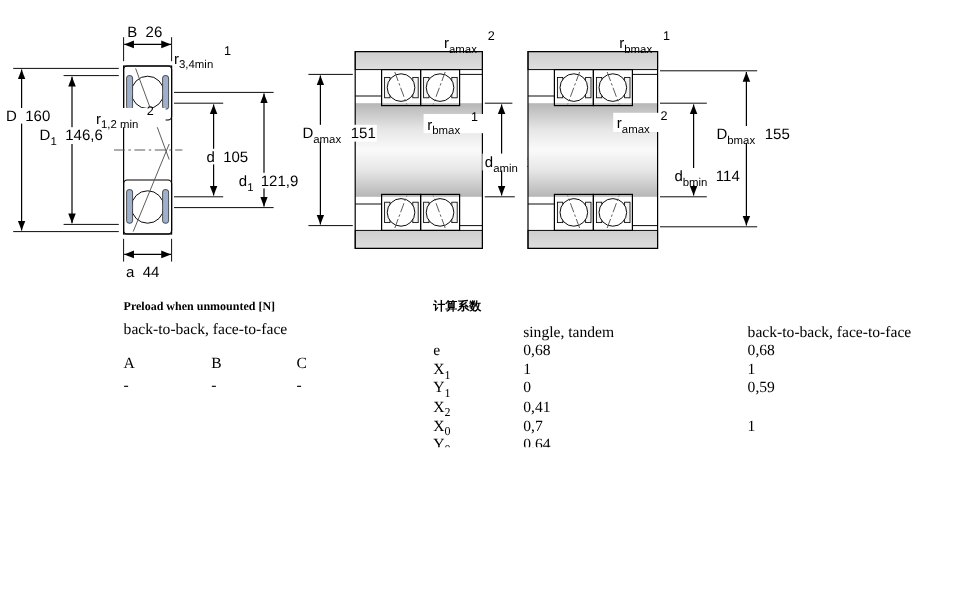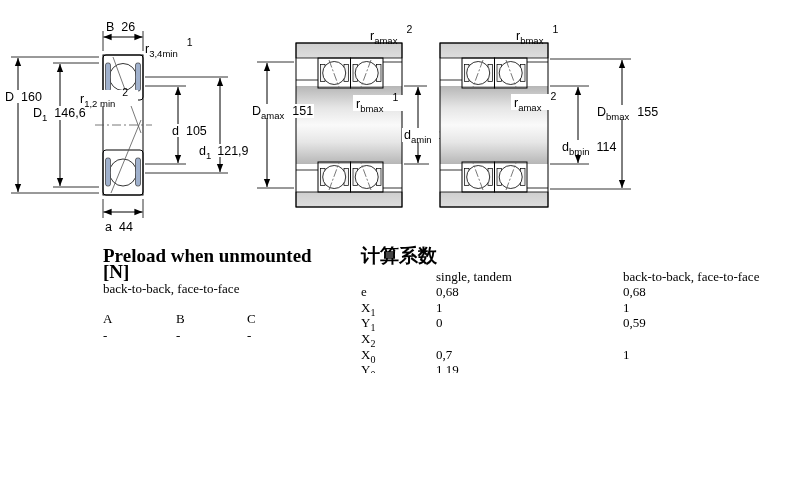--- a/index.html
+++ b/index.html
@@ -8,21 +8,21 @@
   svg{position:absolute;left:0;top:0;}
   .dl{font-family:"Liberation Sans",sans-serif;font-size:12.5px;fill:#000;}
   .sub{font-size:9.5px;}
   .ft{font-size:10.5px;}
   .dimline{stroke:#000;stroke-width:1;}
   .extline{stroke:#000;stroke-width:0.8;}
   .edge{stroke:#000;stroke-width:1;fill:none;}
   .thin{stroke:#555;stroke-width:0.8;}
   
   .tbl{position:absolute;font-size:13px;line-height:15.6px;}
-  .tbl .title{font-weight:bold;font-size:19px;}
+  .tbl .title{font-weight:bold;font-size:10px;}
   .preload{left:103px;top:248px;width:230px;}
   .preload .sub-title{margin-top:2px;}
   .preload .grid{display:grid;grid-template-columns:73px 71px auto;margin-top:14px;}
   .factors{left:361px;top:248px;width:450px;}
   .factors .grid{display:grid;grid-template-columns:75px 187px auto;}
   .factors .hdr{margin-top:5px;}
   sub{font-size:10px;line-height:0;}
 </style>
 </head>
 <body>
@@ -275,25 +275,26 @@
     <span>1</span>
     <span>1</span>
   </div>
   <div class="grid">
     <span><span>Y</span><sub>1</sub></span>
     <span>0</span>
     <span>0,59</span>
   </div>
   <div class="grid">
     <span><span>X</span><sub>2</sub></span>
+    <span>0,41</span>
   </div>
   <div class="grid">
     <span><span>X</span><sub>0</sub></span>
     <span>0,7</span>
     <span>1</span>
   </div>
   <div class="grid">
     <span><span>Y</span><sub>0</sub></span>
-    <span>1,19</span>
+    <span>0,64</span>
   </div>
 </div>
 
 </div>
 
 </body></html>

